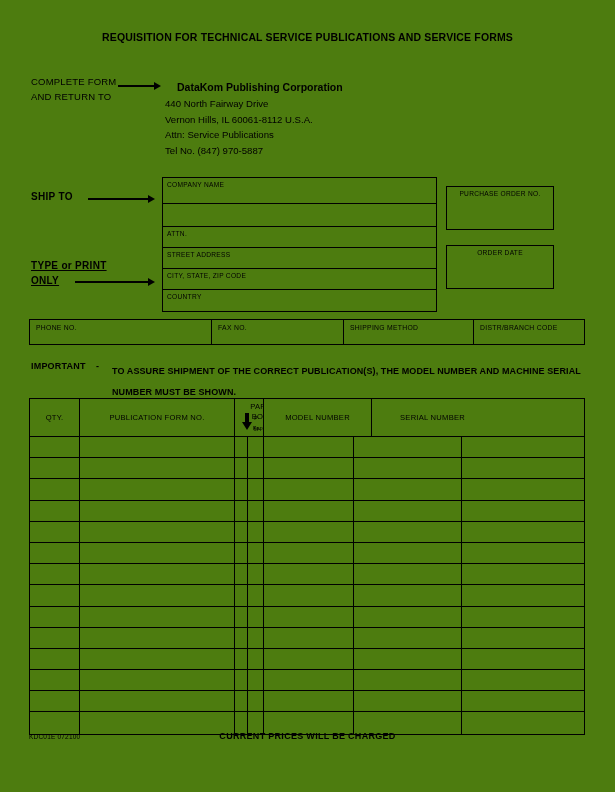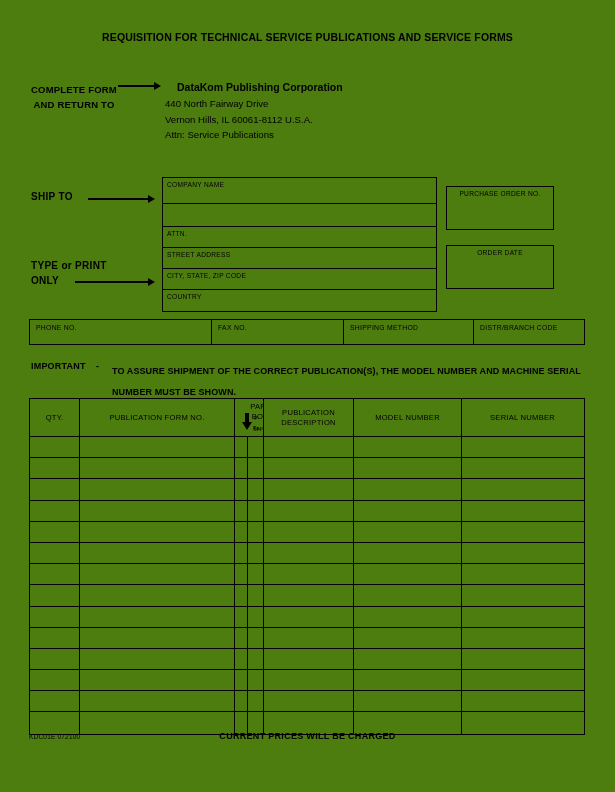--- a/index.html
+++ b/index.html
@@ -29,26 +29,25 @@
     text-align: center;
     font-size: 10.5px;
     font-weight: bold;
     letter-spacing: 0.15px;
   }
 
   
   #return-label {
     position: absolute;
     left: 31px;
-    top: 82px;
+    top: 74px;
     font-size: 9.5px;
-    font-weight: bold;
+    font-weight: normal;
     line-height: 15px;
     letter-spacing: 0.2px;
-    text-align: center;
   }
   .arrow-line {
     position: absolute;
     height: 1.6px;
     background: #000;
   }
   .arrow-head {
     position: absolute;
     width: 0;
     height: 0;
@@ -86,20 +85,21 @@
   #shipto-arrow-head { left: 148px; top: 195px; }
 
   #typeprint-label {
     position: absolute;
     left: 31px;
     top: 258px;
     font-size: 10px;
     font-weight: bold;
     line-height: 15px;
     letter-spacing: 0.3px;
+    text-decoration: underline;
   }
   #typeprint-arrow-line { left: 75px; top: 281px; width: 75px; }
   #typeprint-arrow-head { left: 148px; top: 278px; }
 
   
   #shipto-box {
     position: absolute;
     left: 162px;
     top: 177px;
     width: 275px;
@@ -307,20 +307,21 @@
     <div>AND RETURN TO</div>
   </div>
   <div class="arrow-line" id="return-arrow-line"></div>
   <div class="arrow-head" id="return-arrow-head"></div>
 
   <div id="company-block">
     <div class="co-name">DataKom Publishing Corporation</div>
     <div>440 North Fairway Drive</div>
     <div>Vernon Hills, IL 60061-8112 U.S.A.</div>
     <div>Attn: Service Publications</div>
+    <div>Tel No.  (847) 970-5887</div>
   </div>
 
   <div id="shipto-label">SHIP TO</div>
   <div class="arrow-line" id="shipto-arrow-line"></div>
   <div class="arrow-head" id="shipto-arrow-head"></div>
 
   <div id="typeprint-label">
     <div>TYPE or PRINT</div>
     <div>ONLY</div>
   </div>
@@ -382,26 +383,20 @@
       <div class="t-cell c-form">PUBLICATION FORM NO.</div>
       <div class="t-cell pb-head" style="width:29px;">
         <span class="pb-title">PARTS BOOK</span>
         <svg class="pb-arrow" viewBox="0 0 10 17">
           <rect x="3" y="0" width="4" height="10" fill="#000"></rect>
           <polygon points="0,9 10,9 5,17" fill="#000"></polygon>
         </svg>
         <span class="pb-sub1">P-Paper</span>
         <span class="pb-sub2">M-Microfiche</span>
       </div>
-      <div class="t-cell c-desc">
-        <div>
-          <div>PUBLICATION</div>
-          <div>DESCRIPTION</div>
-        </div>
-      </div>
       <div class="t-cell c-model">MODEL NUMBER</div>
       <div class="t-cell c-ser">SERIAL NUMBER</div>
     </div>
 
     <div id="body-rows">
         <div class="t-row body-row">
           <div class="t-cell c-qty"></div>
           <div class="t-cell c-form"></div>
           <div class="t-cell c-pm-a"></div>
           <div class="t-cell c-pm-b"></div>

